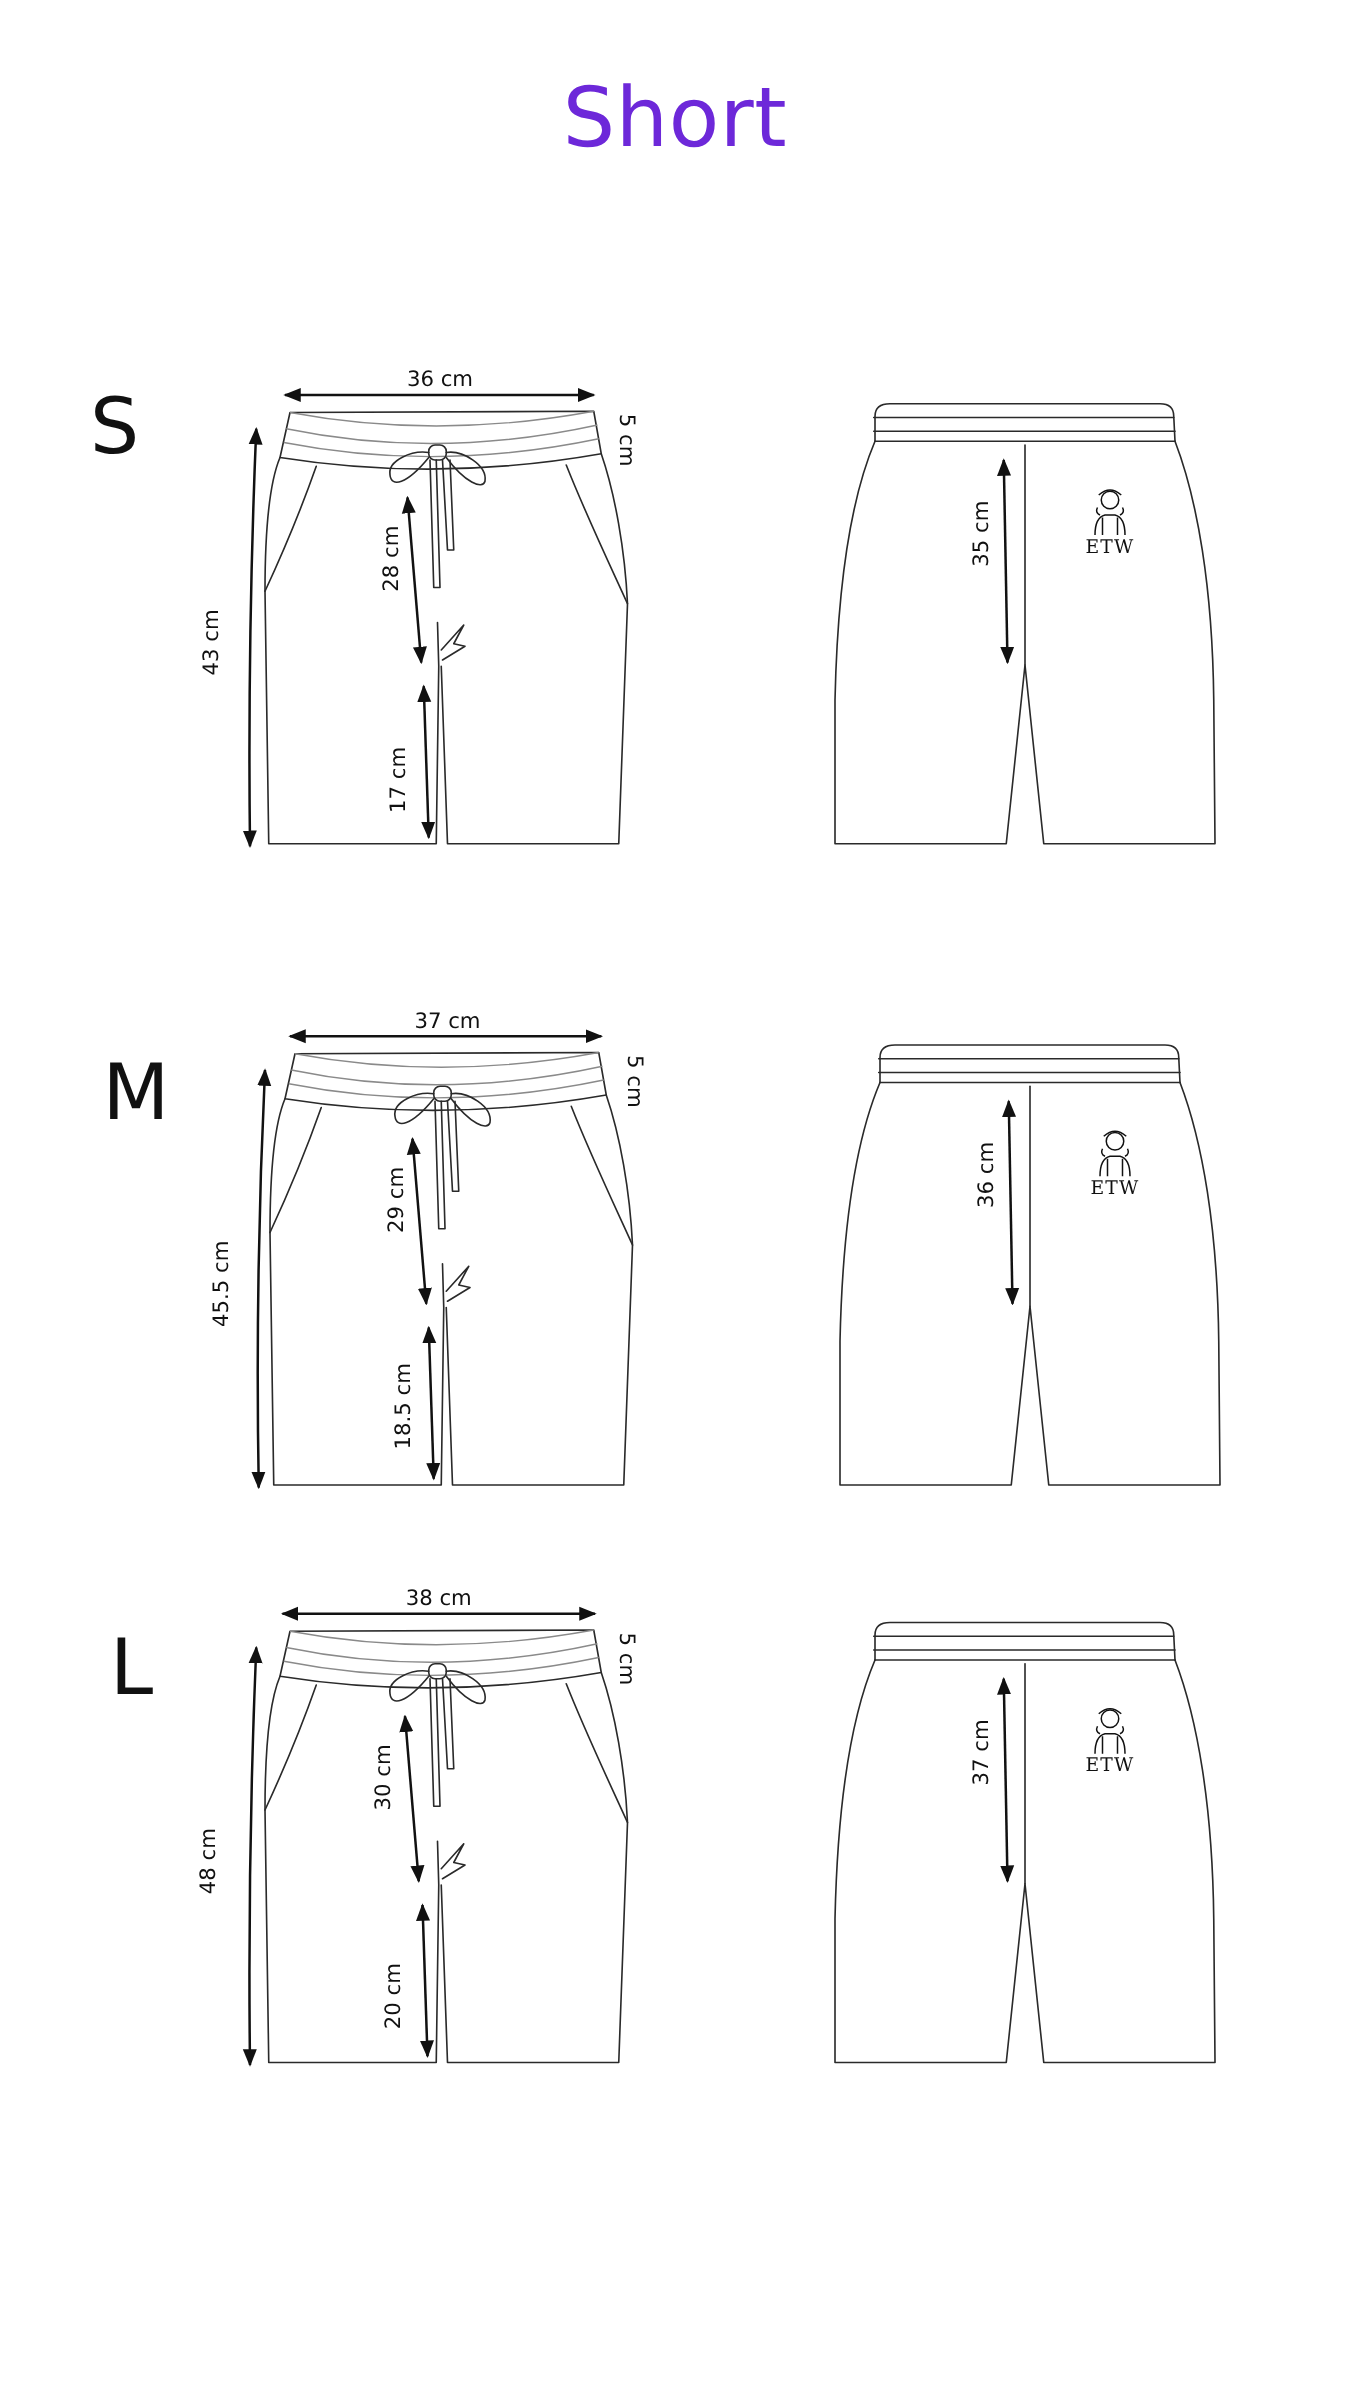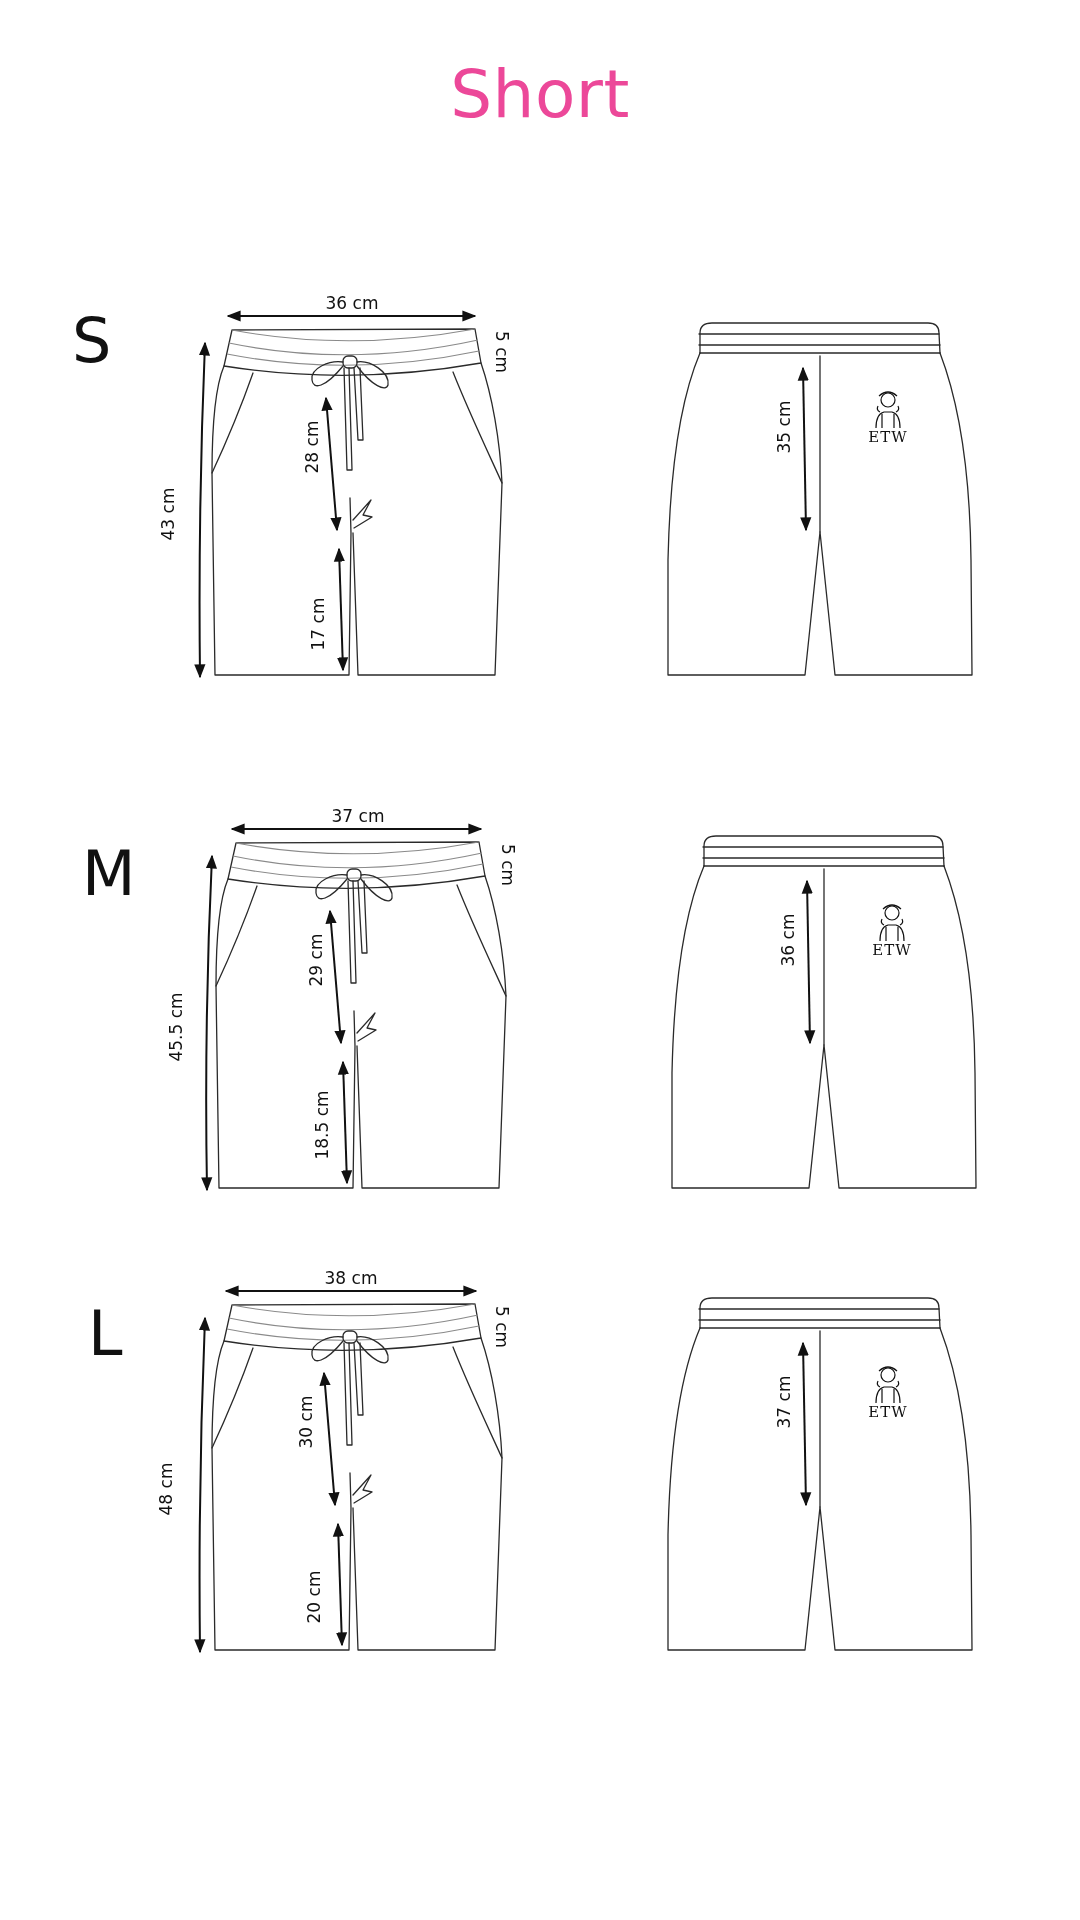--- a/index.html
+++ b/index.html
@@ -1,17 +1,17 @@
 <!DOCTYPE html>
 <html><head>
   <meta charset="utf-8">
   <style>
     html, body { margin: 0; padding: 0; background: #ffffff; }
     body { width: 1080px; height: 1920px; position: relative; overflow: hidden; font-family: "DejaVu Sans", "Liberation Sans", sans-serif; color: #111111; }
-    .page-title { position: absolute; left: 0; top: 62px; width: 1080px; text-align: center; font-size: 66px; font-weight: 400; letter-spacing: 0.5px; color: #ec4899; margin: 0; line-height: 1; }
+    .page-title { position: absolute; left: 0; top: 62px; width: 1080px; text-align: center; font-size: 66px; font-weight: 400; letter-spacing: 0.5px; color: #6d28d9; margin: 0; line-height: 1; }
     .size-letter { position: absolute; font-size: 62px; line-height: 1; color: #111111; font-weight: 400; }
     svg.canvas { position: absolute; left: 0; top: 0; width: 1080px; height: 1920px; }
     .outline { fill: none; stroke: #2a2a2a; stroke-width: 1.3; stroke-linejoin: round; stroke-linecap: round; }
     .band-line { fill: none; stroke: #8a8a8a; stroke-width: 1.1; }
     .dim-line { fill: none; stroke: #111111; stroke-width: 2; }
     .dim-label { font-family: "DejaVu Sans", "Liberation Sans", sans-serif; font-size: 17px; fill: #111111; }
     .logo-text { font-family: "DejaVu Serif", "Liberation Serif", serif; font-size: 15px; fill: #111111; letter-spacing: 1px; }
     .logo-stroke { fill: none; stroke: #111111; stroke-width: 1.2; }
   </style>
 </head>

